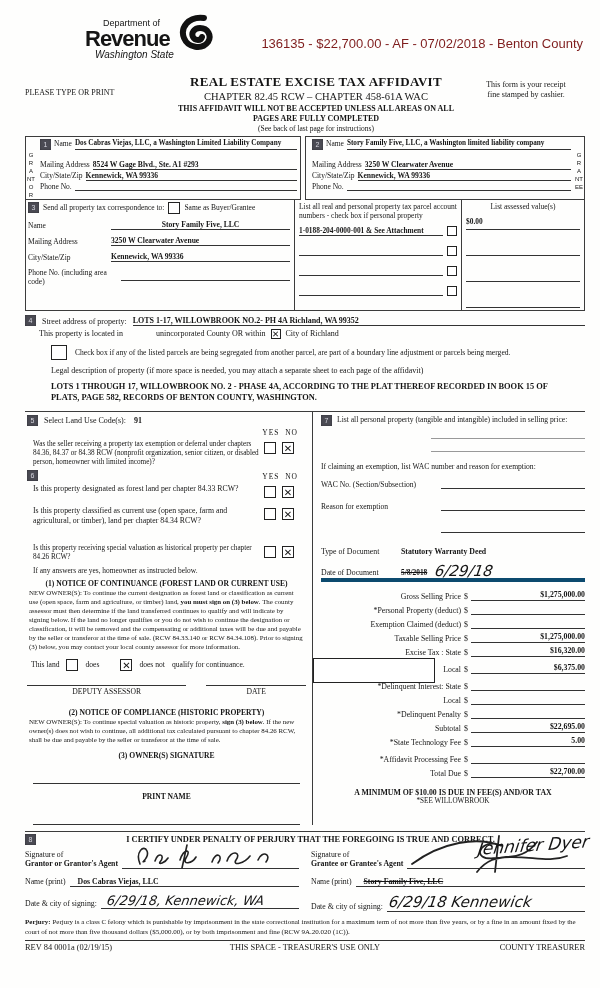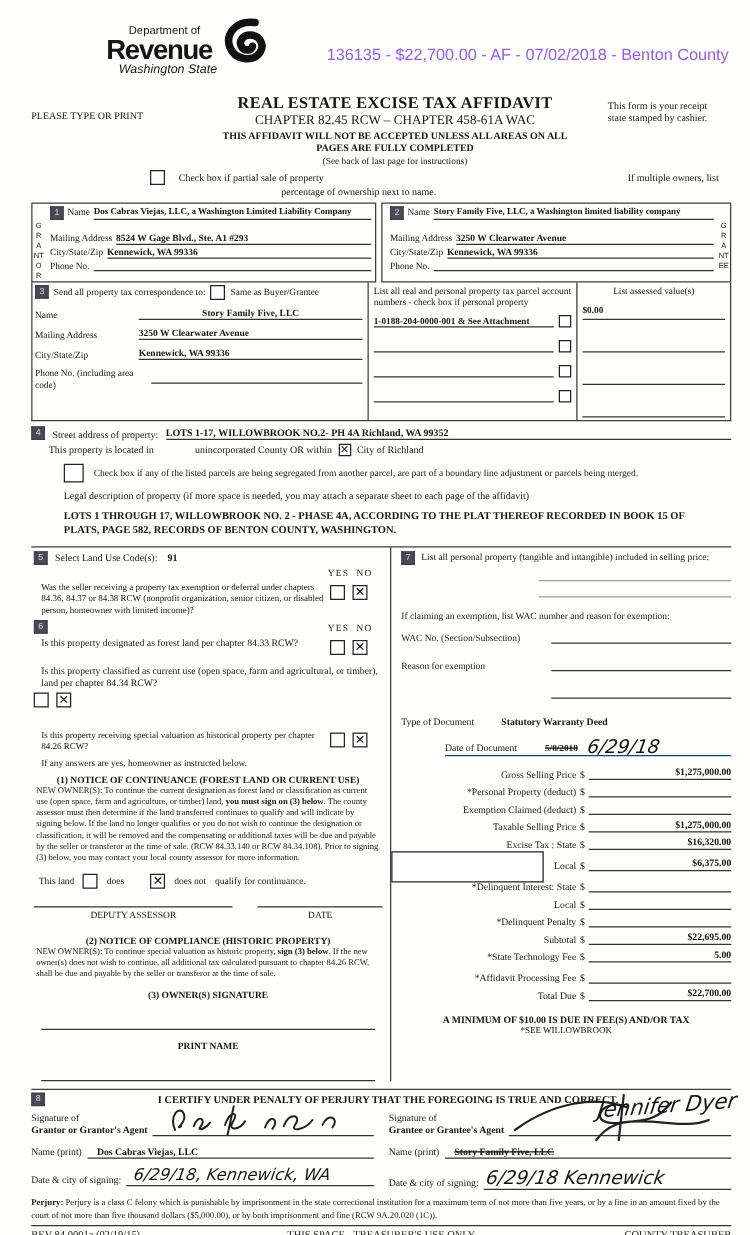--- a/index.html
+++ b/index.html
@@ -6,21 +6,21 @@
   body { margin:0; background:#e8e8e8; font-family:"Liberation Serif", serif; color:#151515; }
   .page { width:600px; height:988px; background:#fefefd; margin:0 auto; position:relative; padding:6px 15px 0 25px; overflow:hidden; }
 
   
   .hdr { position:relative; height:98px; }
   .logo { position:absolute; left:60px; top:8px; display:flex; align-items:flex-end; }
   .logo-txt { text-align:left; line-height:1; }
   .logo-dept { font-size:9px; font-family:"Liberation Sans",sans-serif; margin-left:18px; }
   .logo-rev  { font-size:22px; font-weight:bold; font-family:"Liberation Sans",sans-serif; letter-spacing:-1px; }
   .logo-state{ font-size:10px; font-style:italic; font-family:"Liberation Sans",sans-serif; margin-left:10px; }
-  .stamp { position:absolute; right:2px; top:30px; font-family:"Liberation Sans",sans-serif; font-size:13px; color:#8b5cf6; }
+  .stamp { position:absolute; right:2px; top:30px; font-family:"Liberation Sans",sans-serif; font-size:13px; color:#7f1d1d; }
 
   
   .titleblk { display:flex; margin-top:-30px; }
   .tb-left { width:140px; font-size:8px; padding-top:14px; }
   .tb-mid { flex:1; text-align:center; line-height:1.25; }
   .tb-main { font-size:13px; font-weight:bold; letter-spacing:.3px; }
   .tb-chap { font-size:10.5px; }
   .tb-warn { font-size:8px; font-weight:bold; margin-top:1px; }
   .tb-see { font-size:7.5px; }
   .tb-right { width:118px; font-size:8px; text-align:center; padding-top:6px; line-height:1.3; }
@@ -156,30 +156,24 @@
   <div class="titleblk">
     <div class="tb-left">PLEASE TYPE OR PRINT</div>
     <div class="tb-mid">
       <div class="tb-main">REAL ESTATE EXCISE TAX AFFIDAVIT</div>
       <div class="tb-chap">CHAPTER 82.45 RCW – CHAPTER 458-61A WAC</div>
       <div class="tb-warn">THIS AFFIDAVIT WILL NOT BE ACCEPTED UNLESS ALL AREAS ON ALL PAGES ARE FULLY COMPLETED</div>
       <div class="tb-see">(See back of last page for instructions)</div>
     </div>
     <div class="tb-right">
       <span>This form is your receipt</span><br>
-      <span>state stamped by cashier.</span>
-    </div>
-  </div>
-
-  <div class="partialrow">
-    <span class="cb"></span>
-    <span class="pr-label">Check box if partial sale of property</span>
-    <span class="pr-center">percentage of ownership next to name.</span>
-    <span class="pr-right">If multiple owners, list</span>
-  </div>
+      <span>fine stamped by cashier.</span>
+    </div>
+  </div>
+
 
   <div class="parties">
     <div class="pbox l">
       <div class="vert">GRANTOR</div>
       <div class="pcontent">
         <div class="prow">
           <span class="marker">1</span>
           <span class="plabel" style="margin-left:3px;">Name</span>
           <span class="pval" style="font-size:7.2px;">Dos Cabras Viejas, LLC, a Washington Limited Liability Company</span>
         </div>
@@ -323,21 +317,21 @@
           <span>NO</span>
         </span>
       </div>
       <div class="qrow">
         <div class="qtext" style="font-size:7.8px;">Is this property designated as forest land per chapter 84.33 RCW?</div>
         <div class="qboxes">
           <span class="cb"></span>
           <span class="cb">✕</span>
         </div>
       </div>
-      <div class="qrow" style="margin-top:8px;flex-direction:column;">
+      <div class="qrow" style="margin-top:8px;">
         <div class="qtext" style="font-size:7.8px;">Is this property classified as current use (open space, farm and agricultural, or timber), land per chapter 84.34 RCW?</div>
         <div class="qboxes">
           <span class="cb"></span>
           <span class="cb">✕</span>
         </div>
       </div>
       <div class="qrow" style="margin-top:18px;">
         <div class="qtext">Is this property receiving special valuation as historical property per chapter 84.26 RCW?</div>
         <div class="qboxes">
           <span class="cb"></span>
@@ -393,21 +387,21 @@
       </div>
       <div class="ex-row" style="margin-top:10px;">
         <span class="lbl"></span>
         <span class="ln"></span>
       </div>
 
       <div class="doc-row" style="margin-top:14px;">
         <span class="lbl">Type of Document</span>
         <span class="doc-val">Statutory Warranty Deed</span>
       </div>
-      <div class="doc-row" style="border-bottom:1px solid #0c4a6e;padding-bottom:1px;margin-left:35px;">
+      <div class="doc-row" style="border-bottom:4px solid #0c4a6e;padding-bottom:1px;">
         <span class="lbl">Date of Document</span>
         <span class="strike b" style="font-size:7.4px;">5/8/2018</span>
         <span class="hand date-new">6/29/18</span>
       </div>
 
       <div style="margin-top:8px;">
         <div class="mrow">
           <span class="mlabel">Gross Selling Price</span>
           <span class="md">$</span>
           <span class="mline">$1,275,000.00</span>

